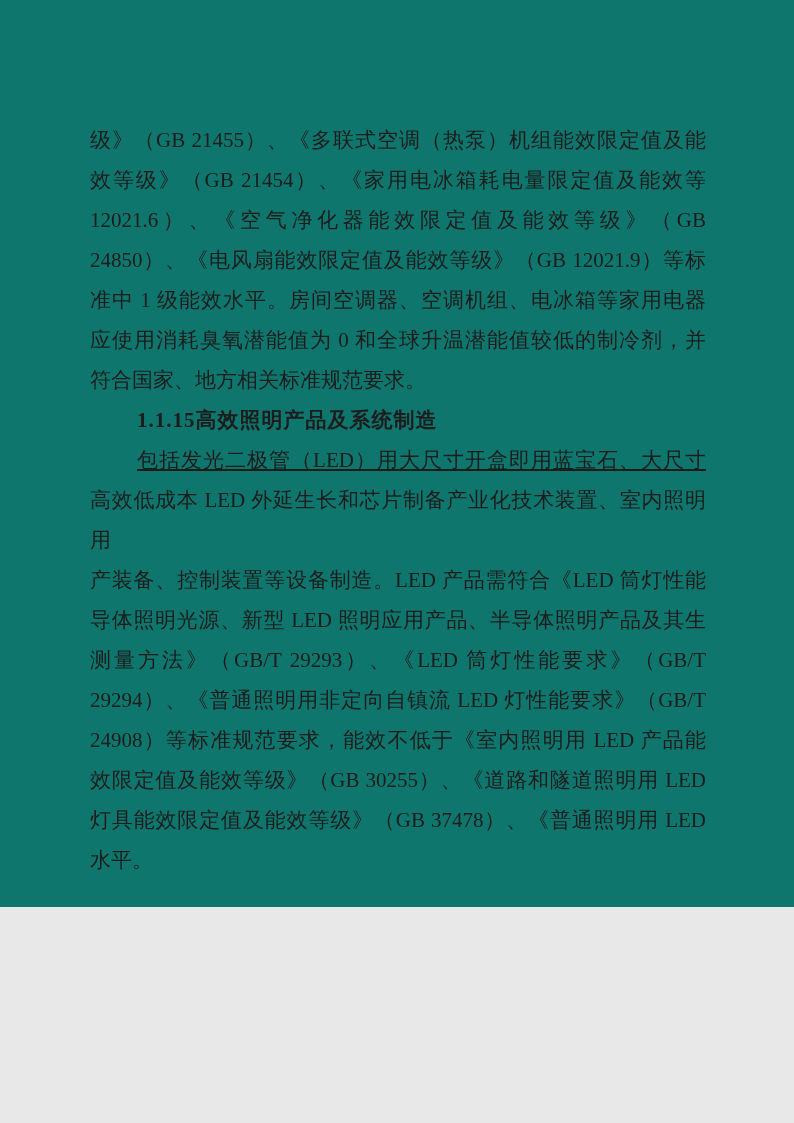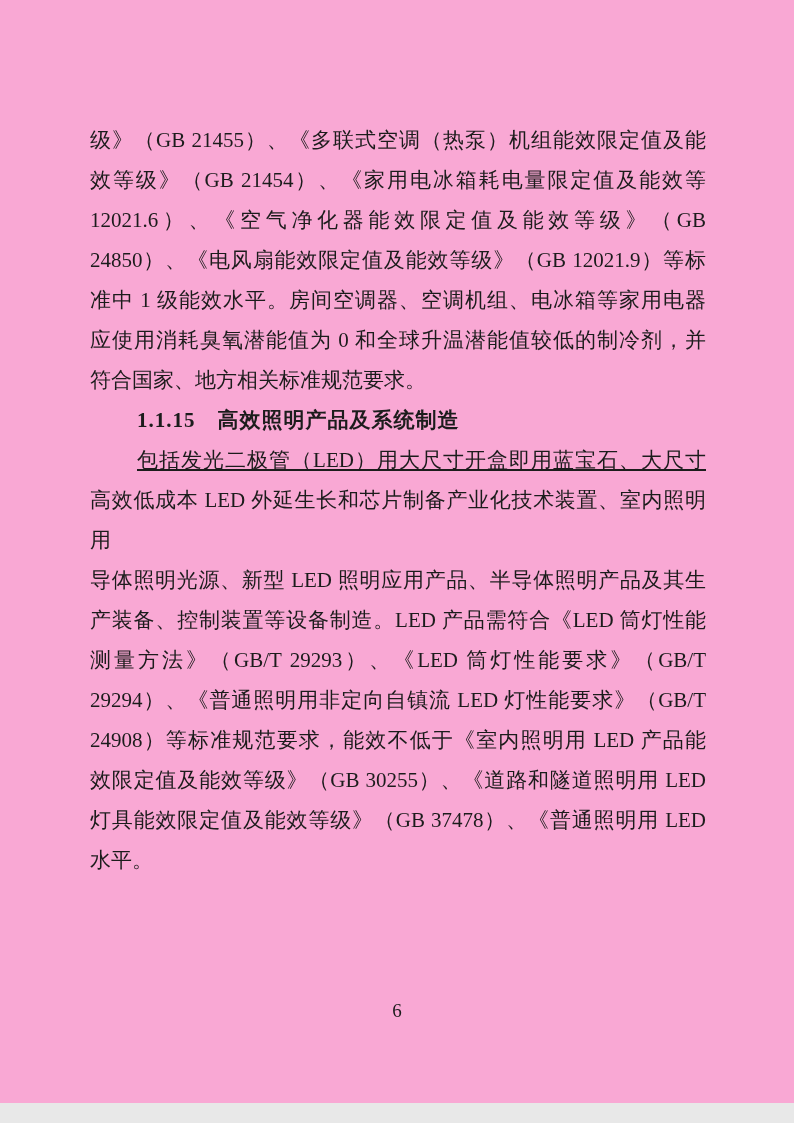--- a/index.html
+++ b/index.html
@@ -3,23 +3,23 @@
 <meta charset="utf-8">
 <style>
   html, body {
     margin: 0;
     padding: 0;
     background: #e8e8e8;
   }
   .page {
     position: relative;
     width: 794px;
-    height: 1103px;
+    height: 907px;
     margin: 0 auto;
-    background: #f9a8d4;
+    background: #0f766e;
     overflow: hidden;
     font-family: "Liberation Serif", "DejaVu Serif", serif;
     color: #1c1c1c;
   }
   .body-text {
     position: absolute;
     left: 90px;
     width: 616px;
     top: 120px;
     font-size: 21px;
@@ -38,21 +38,20 @@
   .line.indent {
     text-indent: 47px;
     text-decoration: underline;
   }
   .heading {
     font-weight: bold;
     padding-left: 47px;
     letter-spacing: 1px;
   }
   .heading .heading-title {
-    margin-left: 22px;
     text-align: center;
   }
   .page-number {
     position: absolute;
     left: 0;
     right: 0;
     top: 998px;
     text-align: center;
     font-size: 19px;
     line-height: 26px;
@@ -72,22 +71,22 @@
     <div class="line j">准中 1 级能效水平。房间空调器、空调机组、电冰箱等家用电器</div>
     <div class="line j">应使用消耗臭氧潜能值为 0 和全球升温潜能值较低的制冷剂，并</div>
     <div class="line">符合国家、地方相关标准规范要求。</div>
 
     <div class="line heading">
       <span>1.1.15</span><span class="heading-title">高效照明产品及系统制造</span>
     </div>
 
     <div class="line j indent">包括发光二极管（LED）用大尺寸开盒即用蓝宝石、大尺寸</div>
     <div class="line j">高效低成本 LED 外延生长和芯片制备产业化技术装置、室内照明用</div>
+    <div class="line j">产装备、控制装置等设备制造。LED 产品需符合《LED 筒灯性能</div>
     <div class="line j">导体照明光源、新型 LED 照明应用产品、半导体照明产品及其生</div>
-    <div class="line j">产装备、控制装置等设备制造。LED 产品需符合《LED 筒灯性能</div>
     <div class="line j">测量方法》（GB/T 29293）、《LED 筒灯性能要求》（GB/T</div>
     <div class="line j">29294）、《普通照明用非定向自镇流 LED 灯性能要求》（GB/T</div>
     <div class="line j">24908）等标准规范要求，能效不低于《室内照明用 LED 产品能</div>
     <div class="line j">效限定值及能效等级》（GB 30255）、《道路和隧道照明用 LED</div>
     <div class="line j">灯具能效限定值及能效等级》（GB 37478）、《普通照明用 LED</div>
     <div class="line">水平。</div>
 
   </div>
 
   <div class="page-number">6</div>

